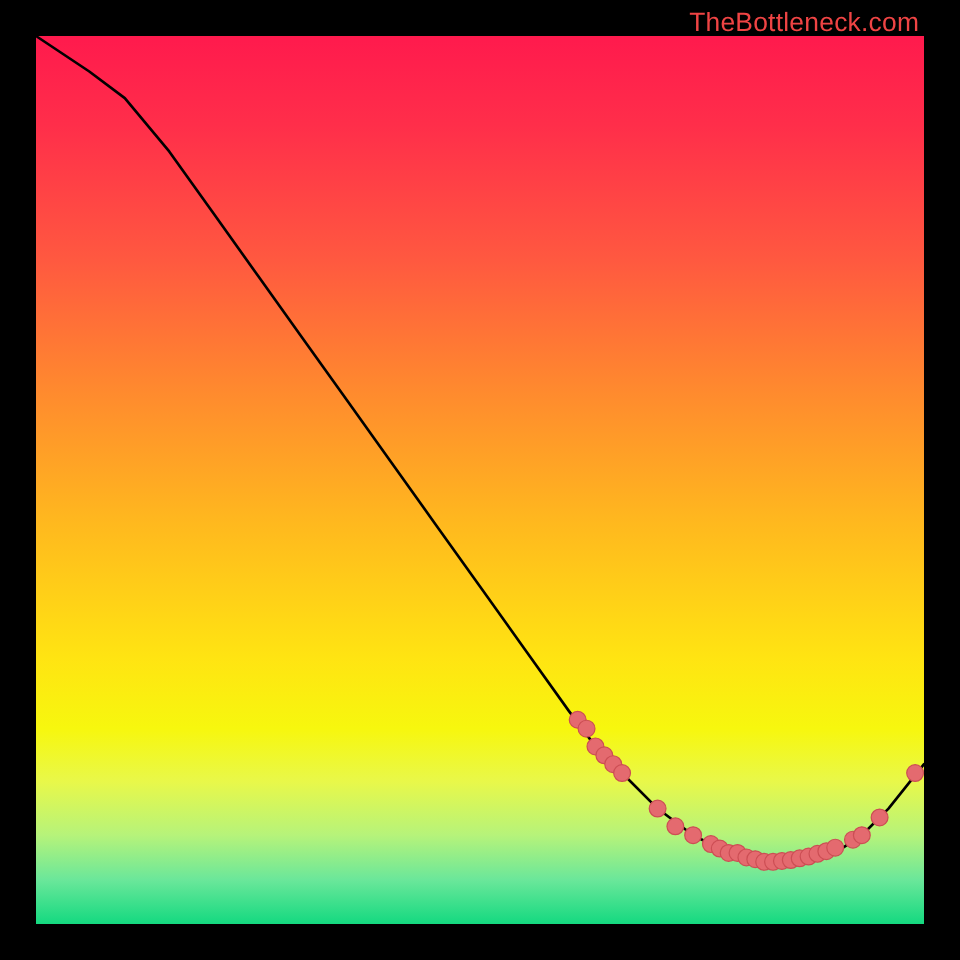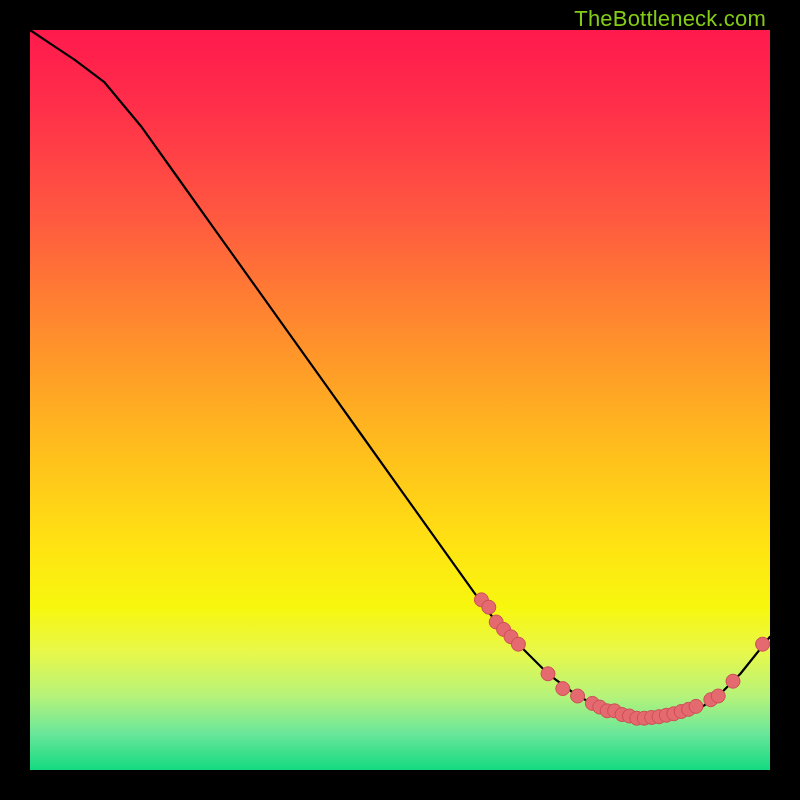--- a/index.html
+++ b/index.html
@@ -36,21 +36,21 @@
       #e8f84a 84%,
       #b6f37a 90%,
       #6be79a 95%,
       #14d980 100%
     );
   }
   .watermark {
     position: absolute;
     top: 6px;
     right: 34px;
-    color: #84cc16;
+    color: #ef4444;
     font-size: 22px;
     letter-spacing: 0.2px;
     user-select: none;
     margin-left: 26px;
   }
   svg.curve-layer {
     position: absolute;
     left: 0;
     top: 0;
     width: 740px;

